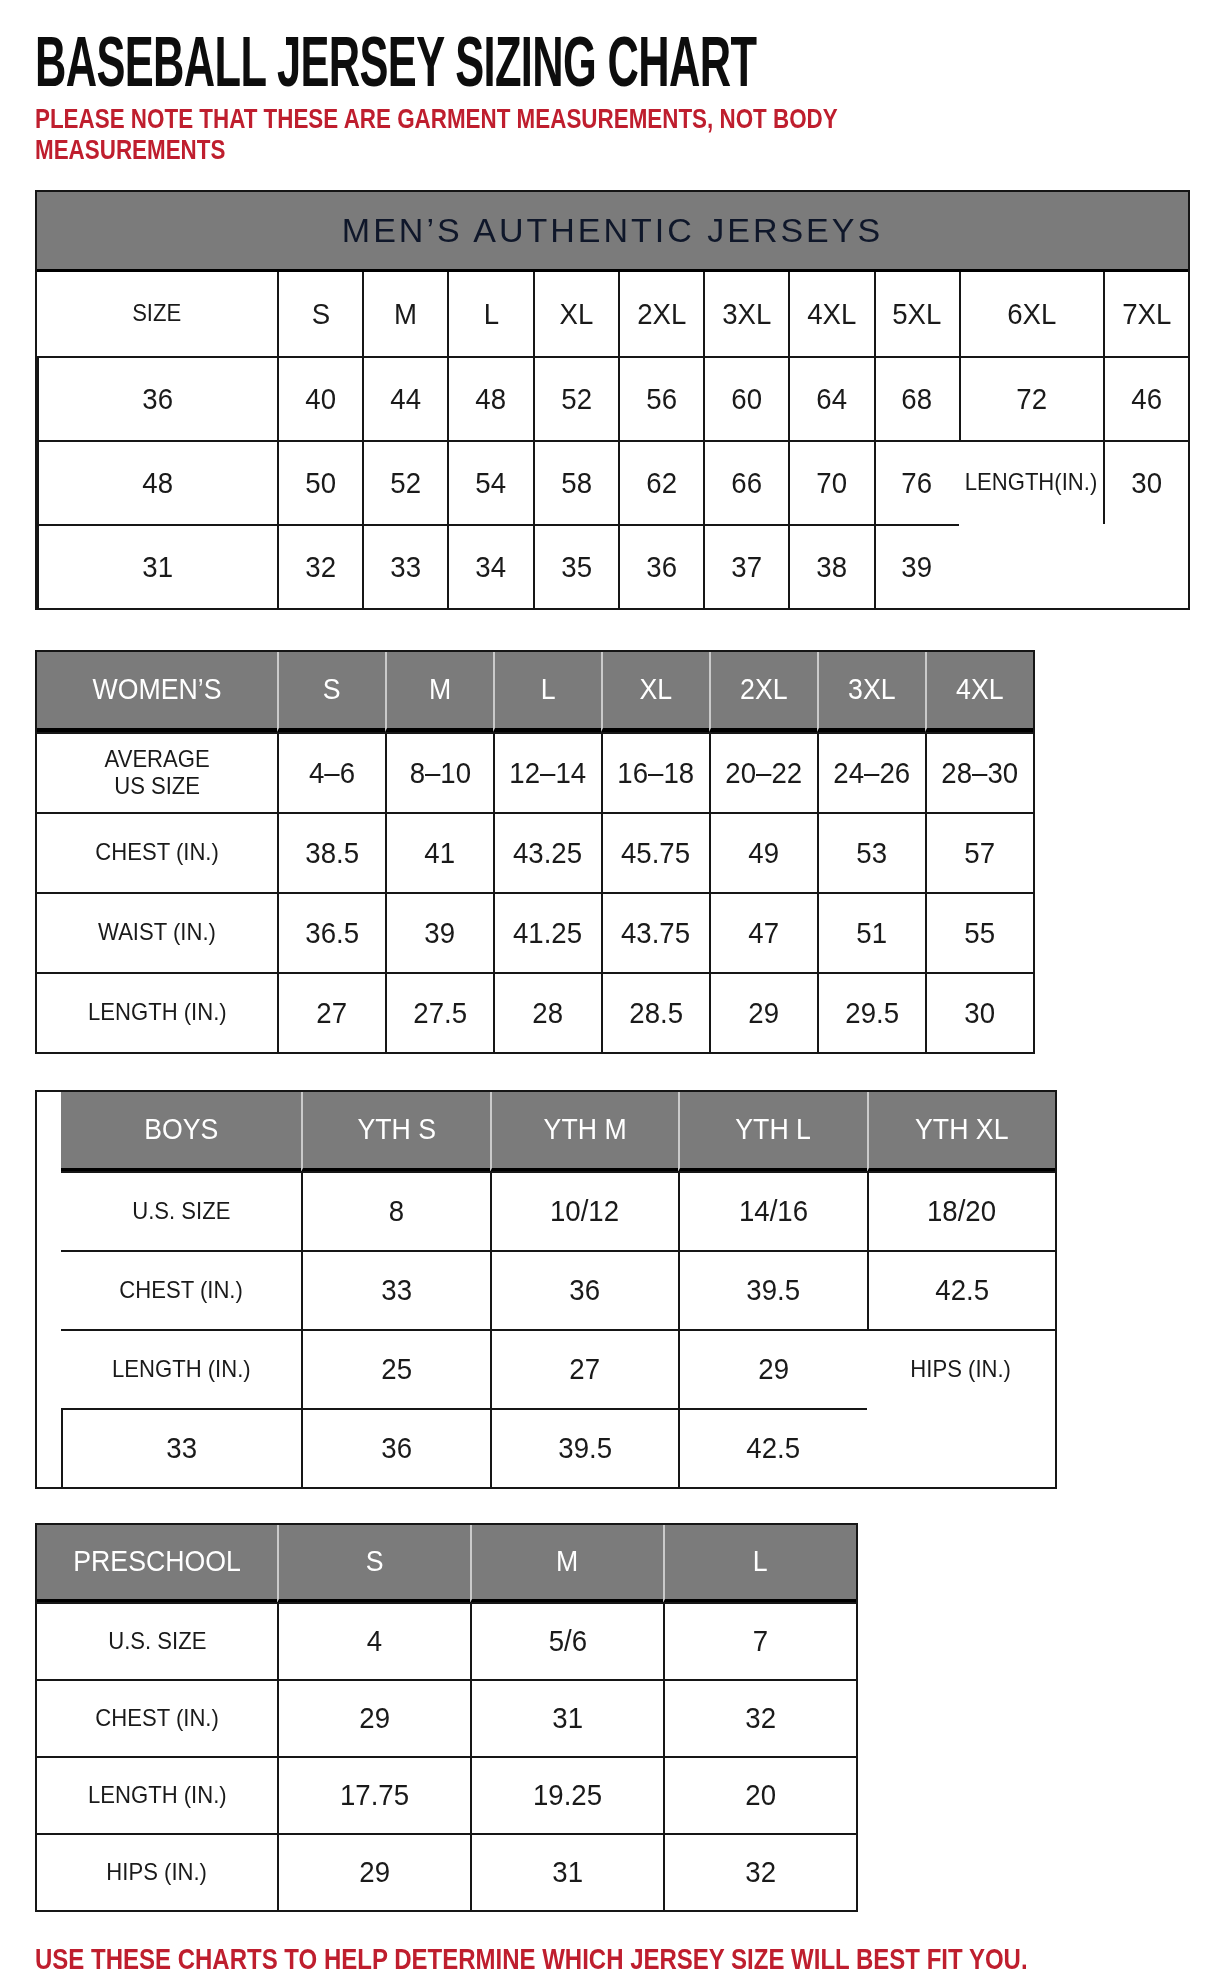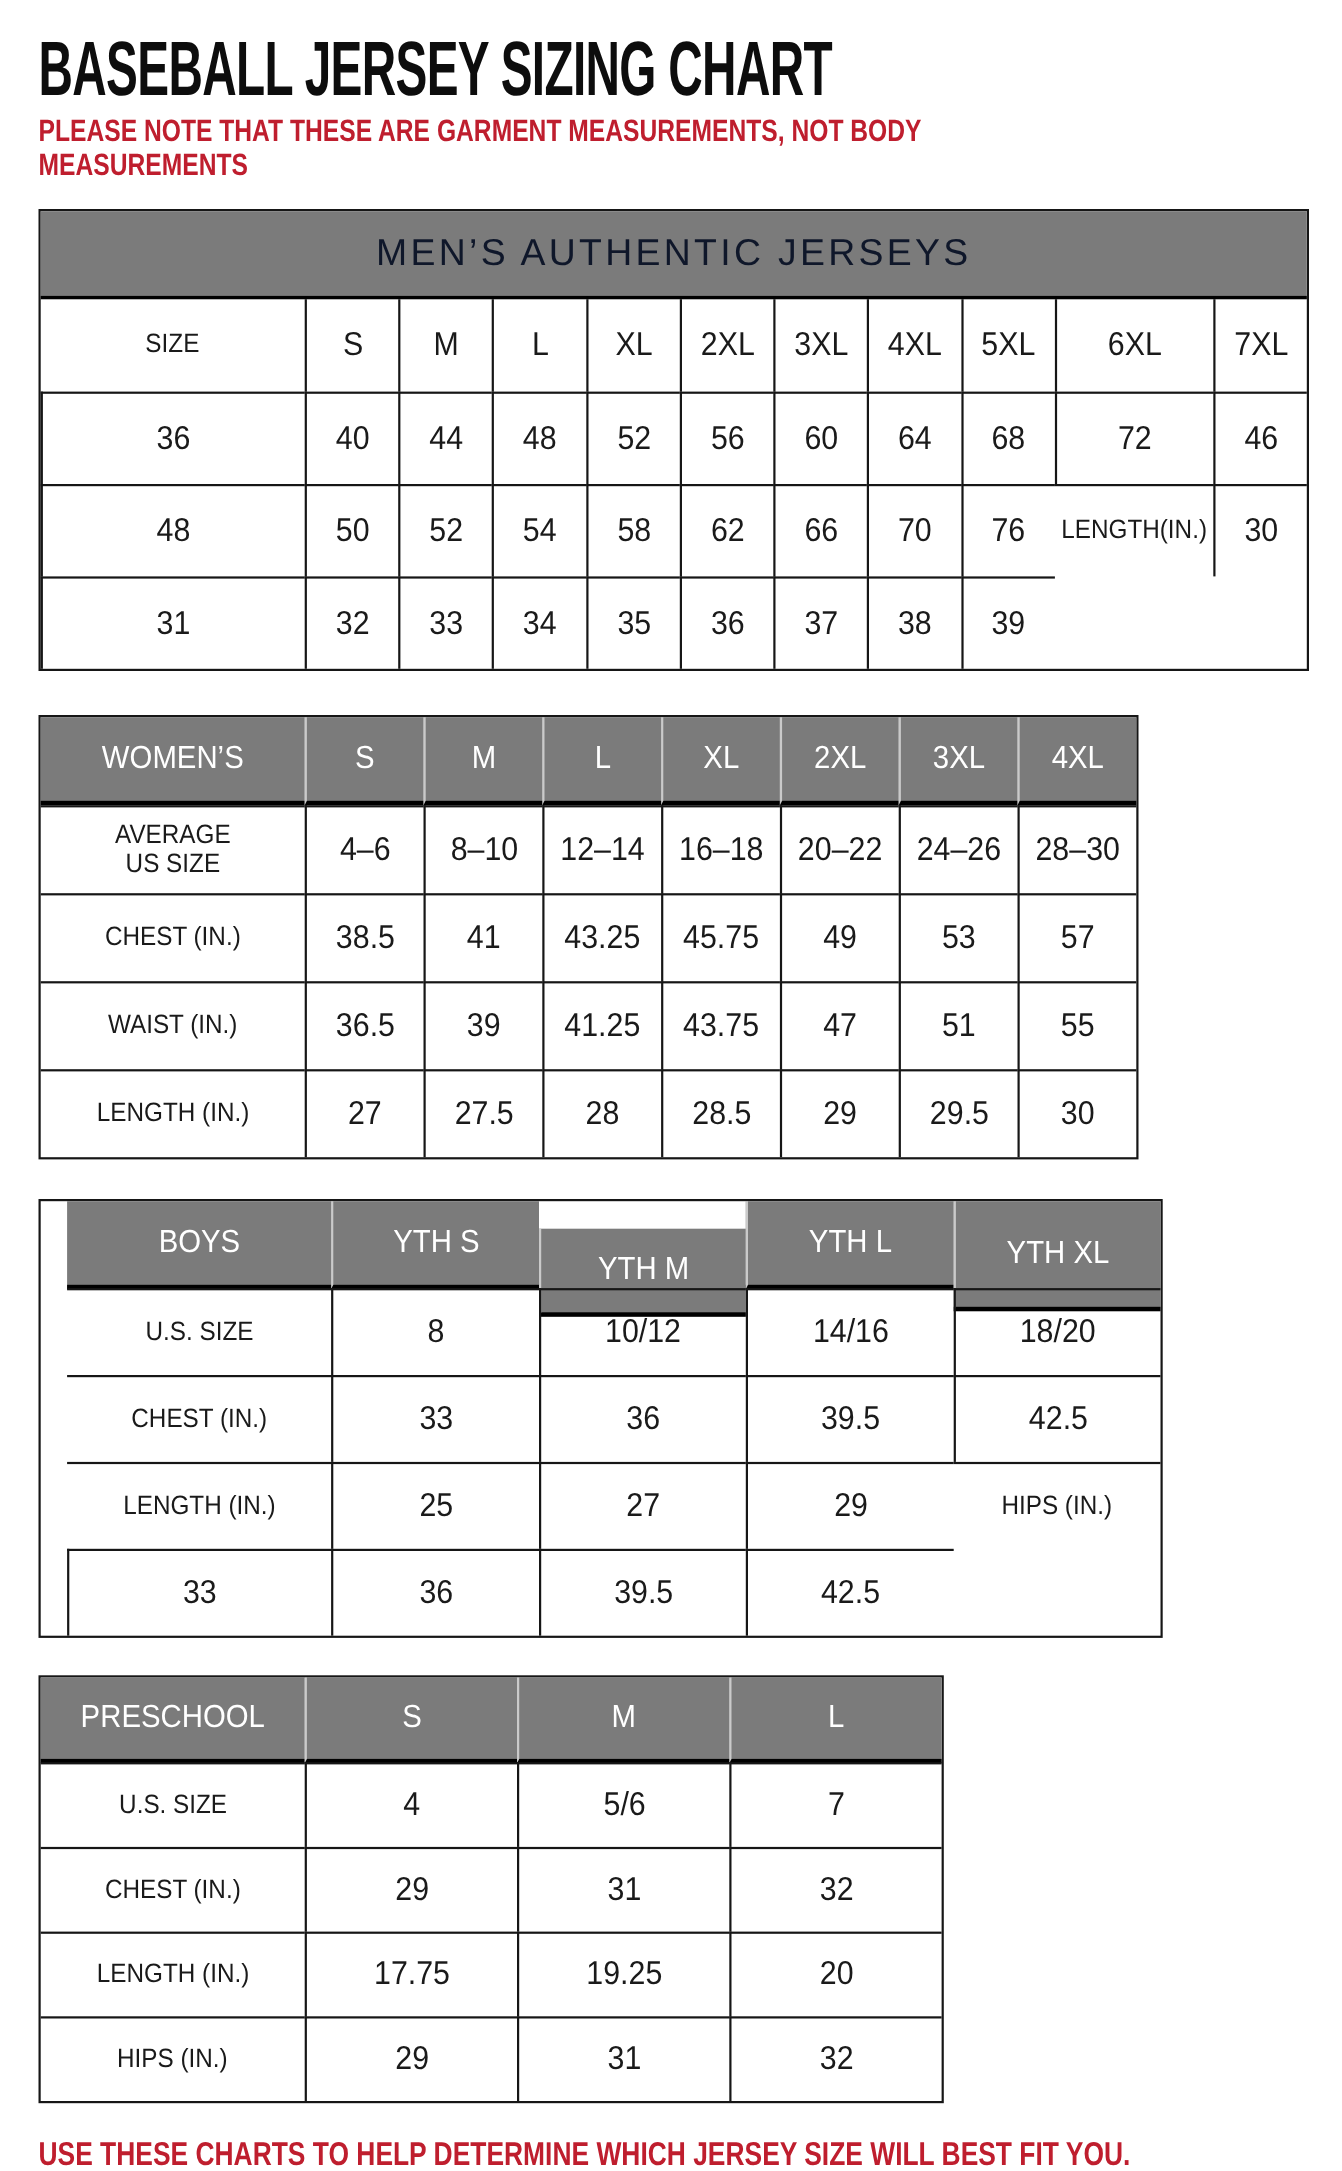--- a/index.html
+++ b/index.html
@@ -327,27 +327,27 @@
       </div>
     </section>
   <section class="sizing-table" id="table-boys" style="width: 1022px; margin-top: 36px;">
       <div class="grid" style="grid-template-columns: 240px repeat(4, 1fr); grid-auto-rows: 79px; padding-left: 24px;">
         <div class="cell head first-col row0" style="height: 80px;">
           <span>BOYS</span>
         </div>
         <div class="cell head row0" style="height: 80px;">
           <span>YTH S</span>
         </div>
-        <div class="cell head row0" style="height: 80px; margin-top: 25px;">
+        <div class="cell head row0" style="height: 80px;">
           <span>YTH M</span>
         </div>
         <div class="cell head row0" style="height: 80px;">
           <span>YTH L</span>
         </div>
-        <div class="cell head row0" style="height: 100px;">
+        <div class="cell head row0" style="height: 80px;">
           <span>YTH XL</span>
         </div>
         <div class="cell first-col">
           <span>U.S. SIZE</span>
         </div>
         <div class="cell ">
           <span>8</span>
         </div>
         <div class="cell ">
           <span>10/12</span>

